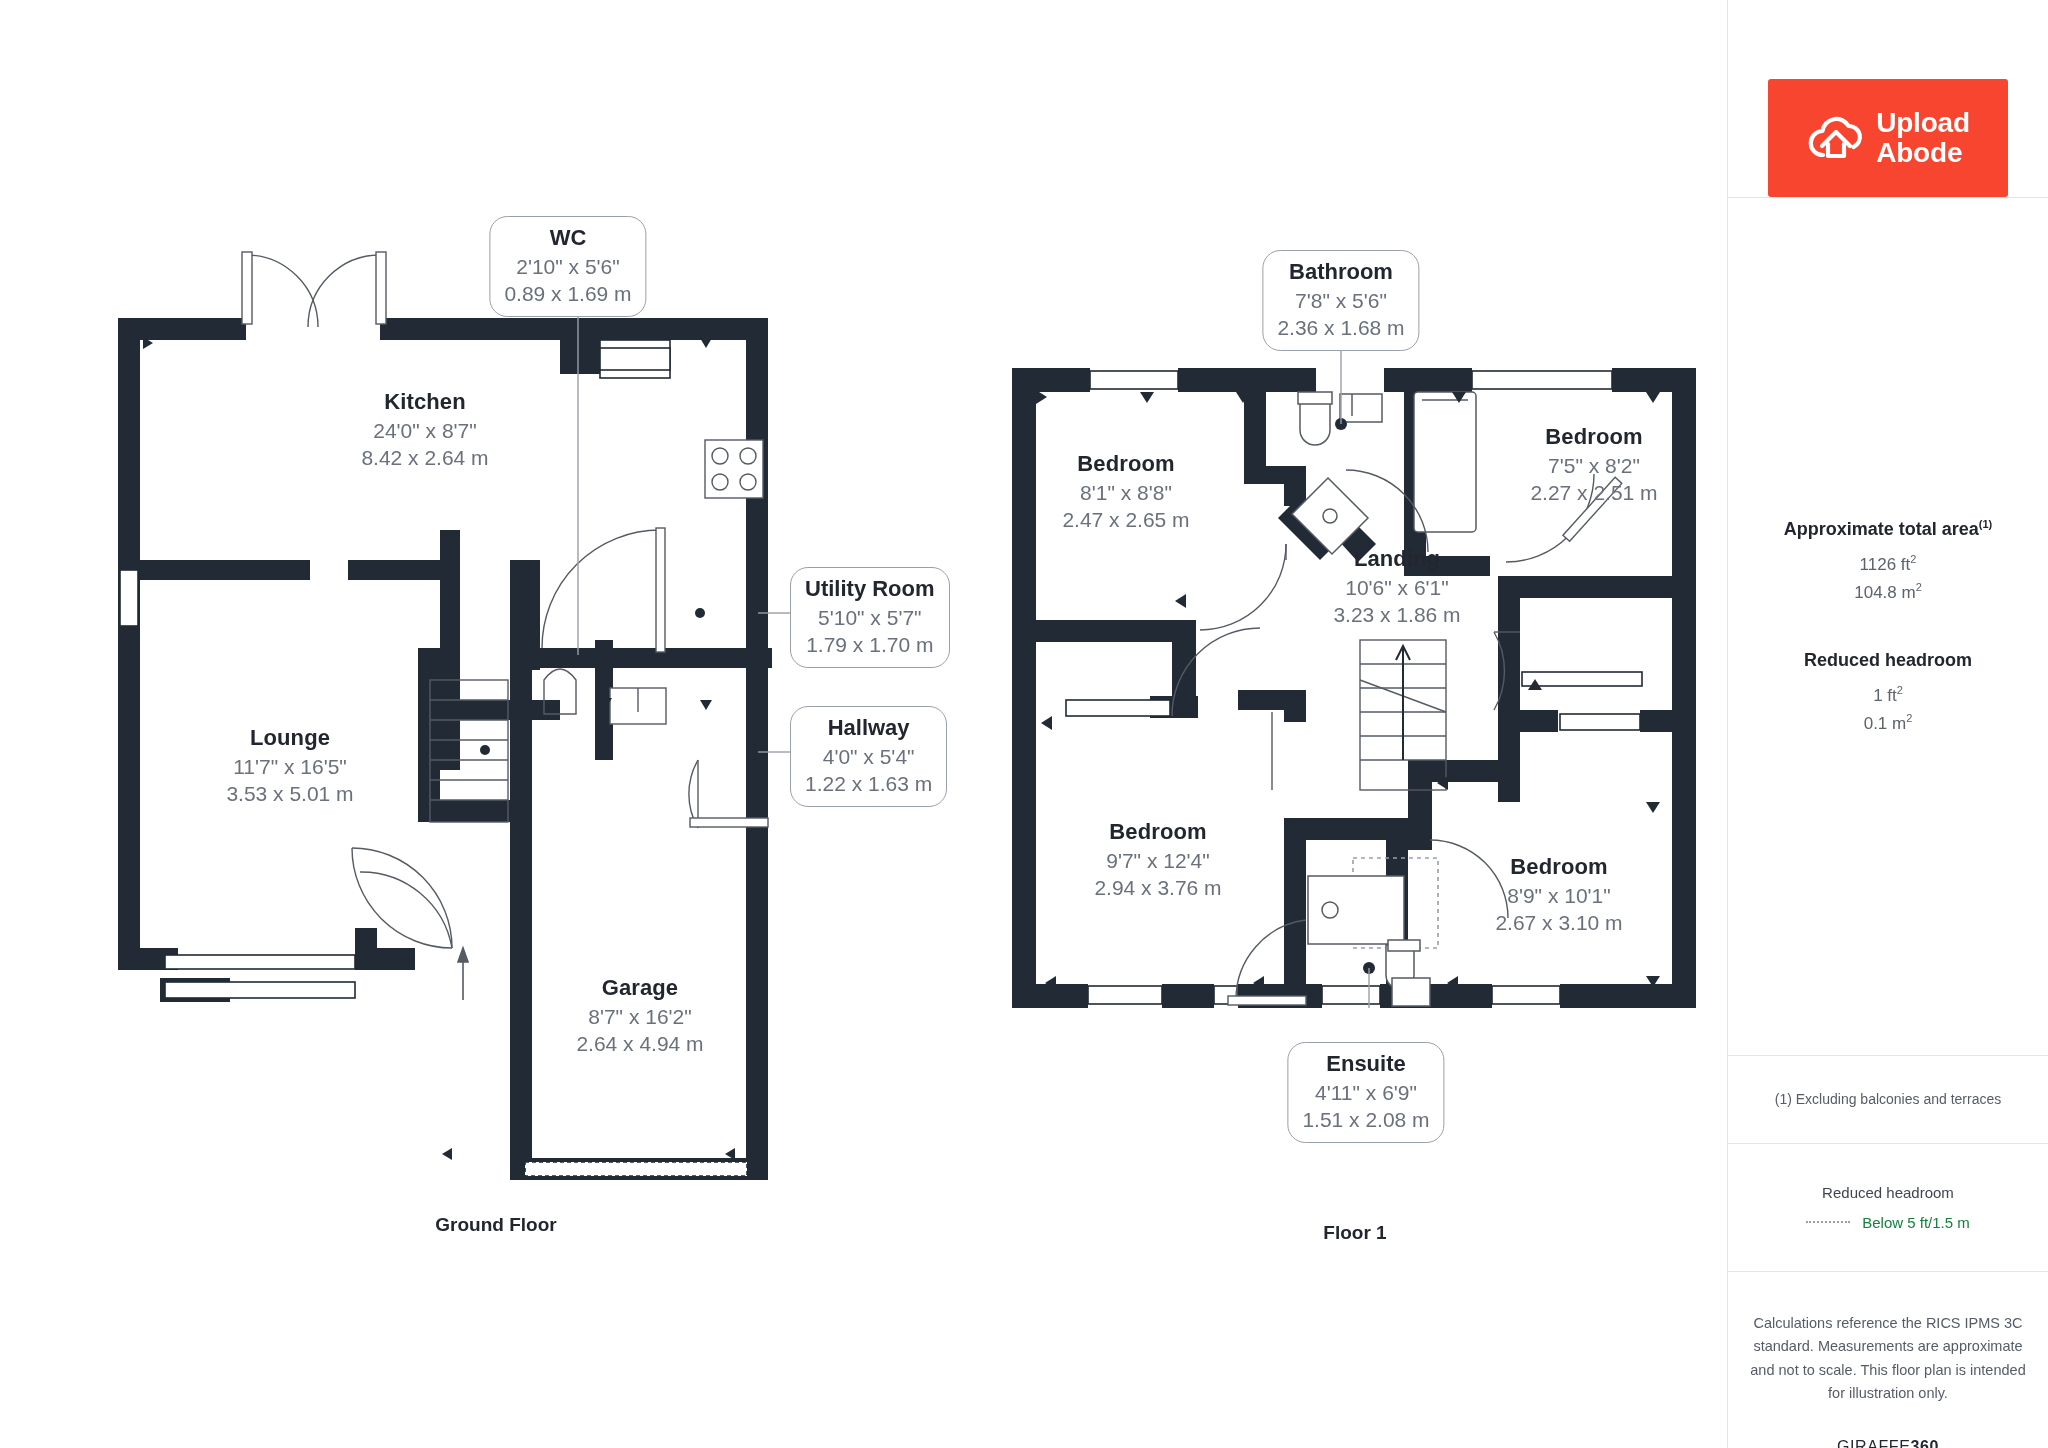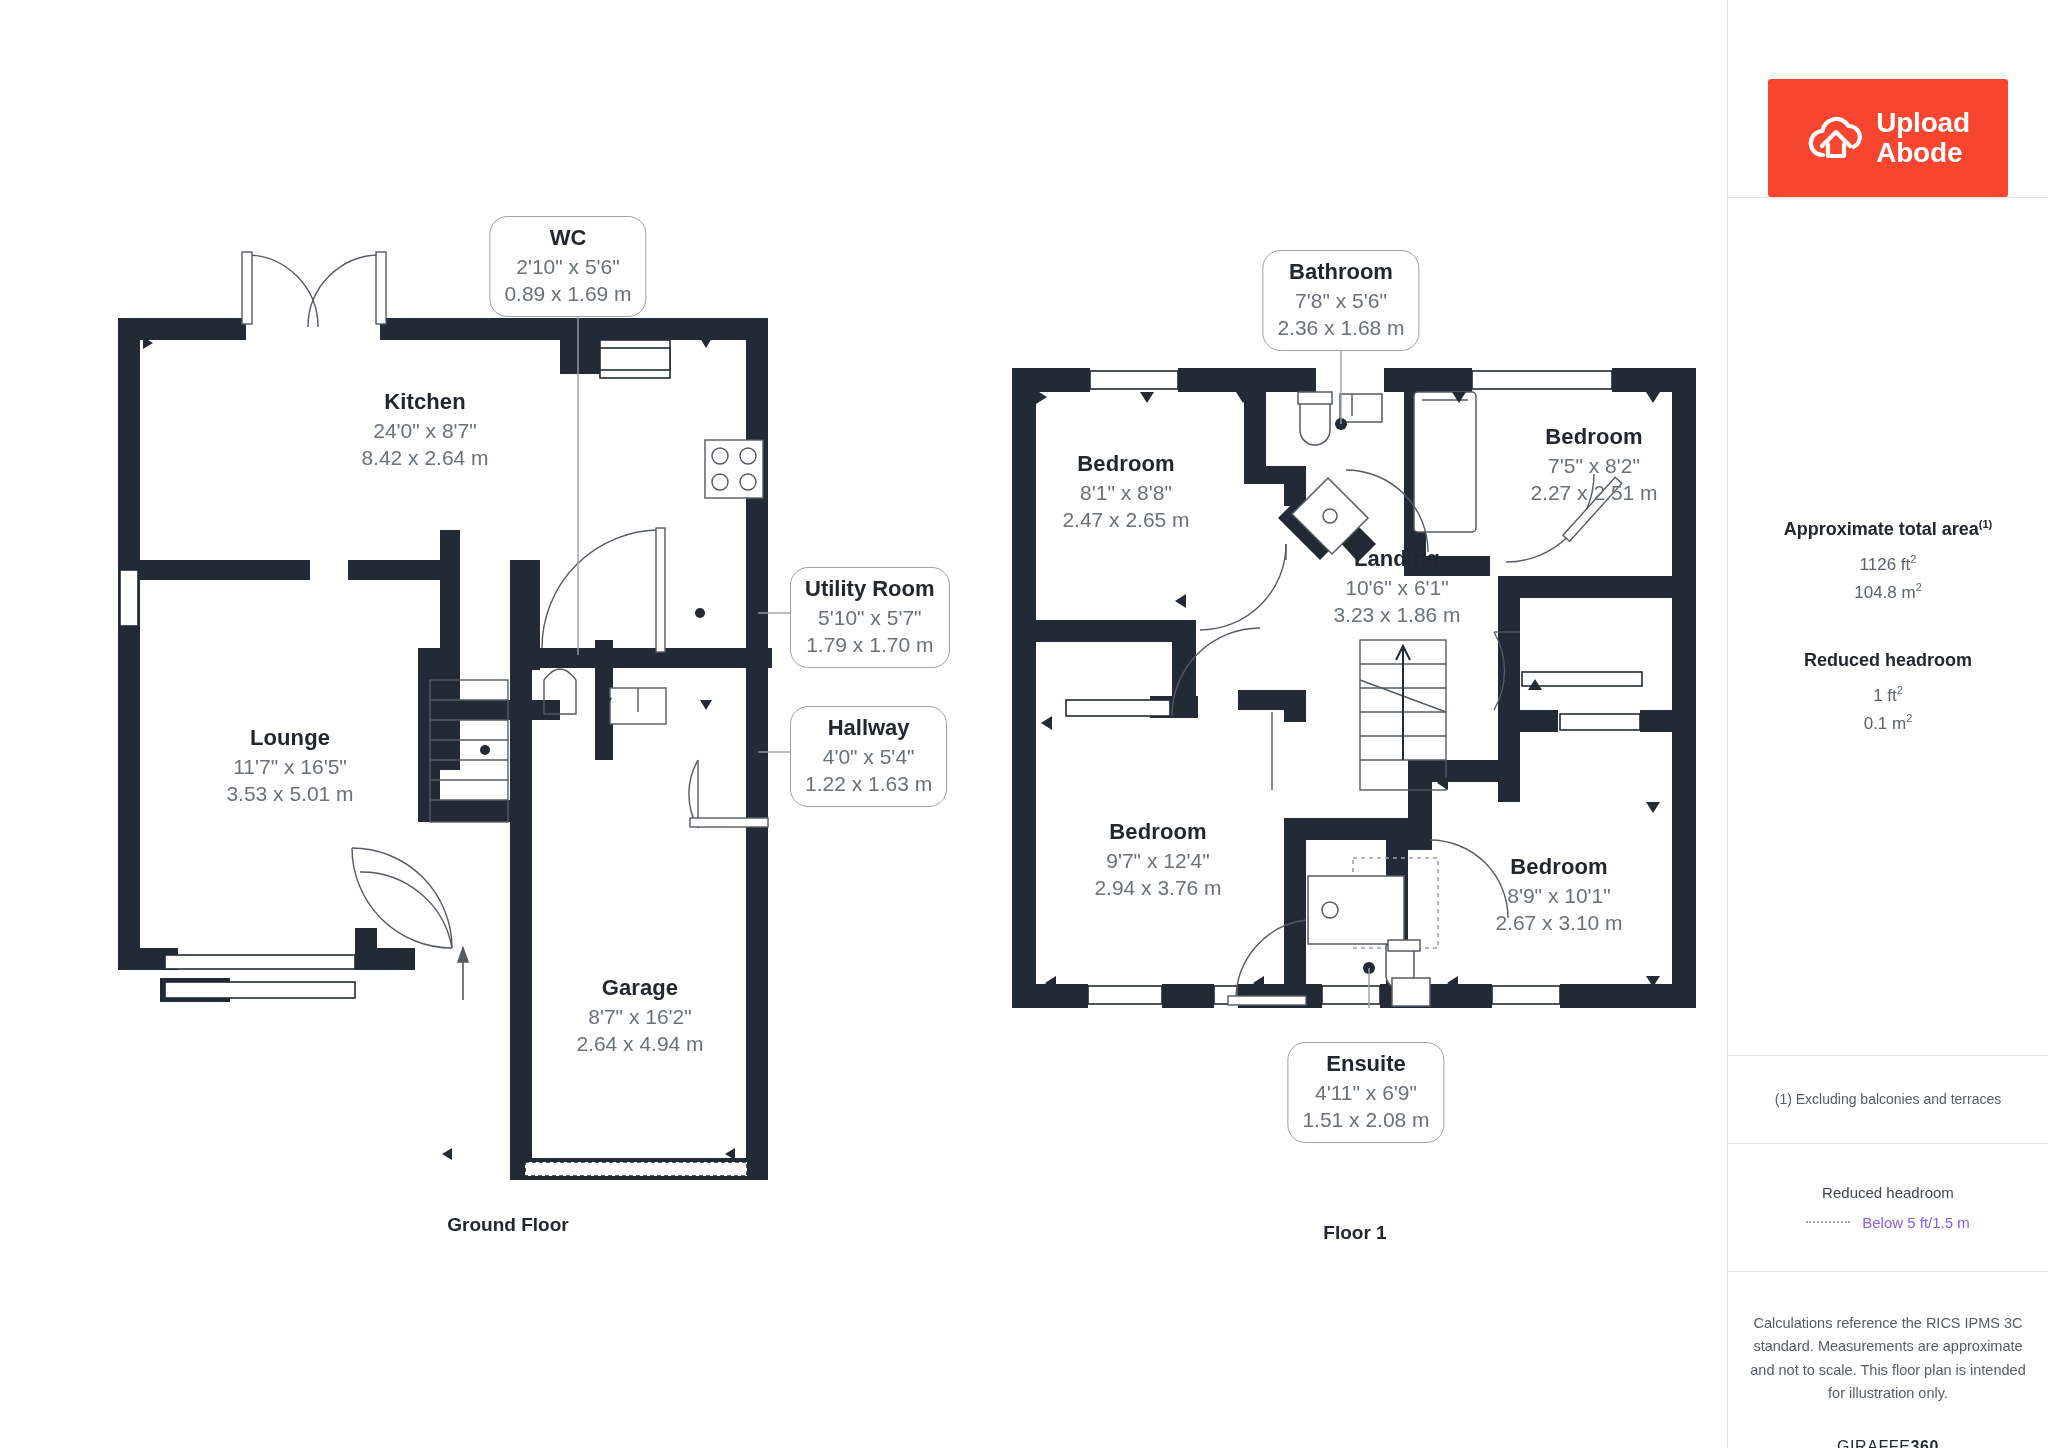--- a/index.html
+++ b/index.html
@@ -174,21 +174,21 @@
   .legend-title {
     font-size: 15px;
     color: #40464f;
     font-weight: 400;
   }
   .legend-row {
     display: flex;
     align-items: center;
     gap: 12px;
     font-size: 15px;
-    color: #8b5cf6;
+    color: #15803d;
   }
   .dash-swatch {
     display: inline-block;
     width: 44px;
     height: 2px;
     border-top: 2px dotted #9aa0a8;
   }
 
   #disclaimer-sec {
     border-bottom: none;
@@ -589,21 +589,21 @@
       <div class="rl-dim">8'9" x 10'1"</div>
       <div class="rl-dim">2.67 x 3.10 m</div>
     </div>
 
     <div class="callout" style="left:1366px; top:1042px; transform:translate(-50%,0);">
       <span class="rl-name">Ensuite</span>
       <span class="rl-dim">4'11" x 6'9"</span>
       <span class="rl-dim">1.51 x 2.08 m</span>
     </div>
 
-    <div class="floor-title" style="left:508px; top:1214px; transform:translate(-50%,0);">Ground Floor</div>
+    <div class="floor-title" style="left:496px; top:1214px; transform:translate(-50%,0);">Ground Floor</div>
     <div class="floor-title" style="left:1355px; top:1222px; transform:translate(-50%,0);">Floor 1</div>
 
   </div>
 
   <div id="sidebar">
 
     <div class="sb-sec" id="logo-sec">
       <div class="logo-box">
         <span>
           <svg width="60" height="52" viewBox="0 0 60 52" xmlns="http://www.w3.org/2000/svg">

